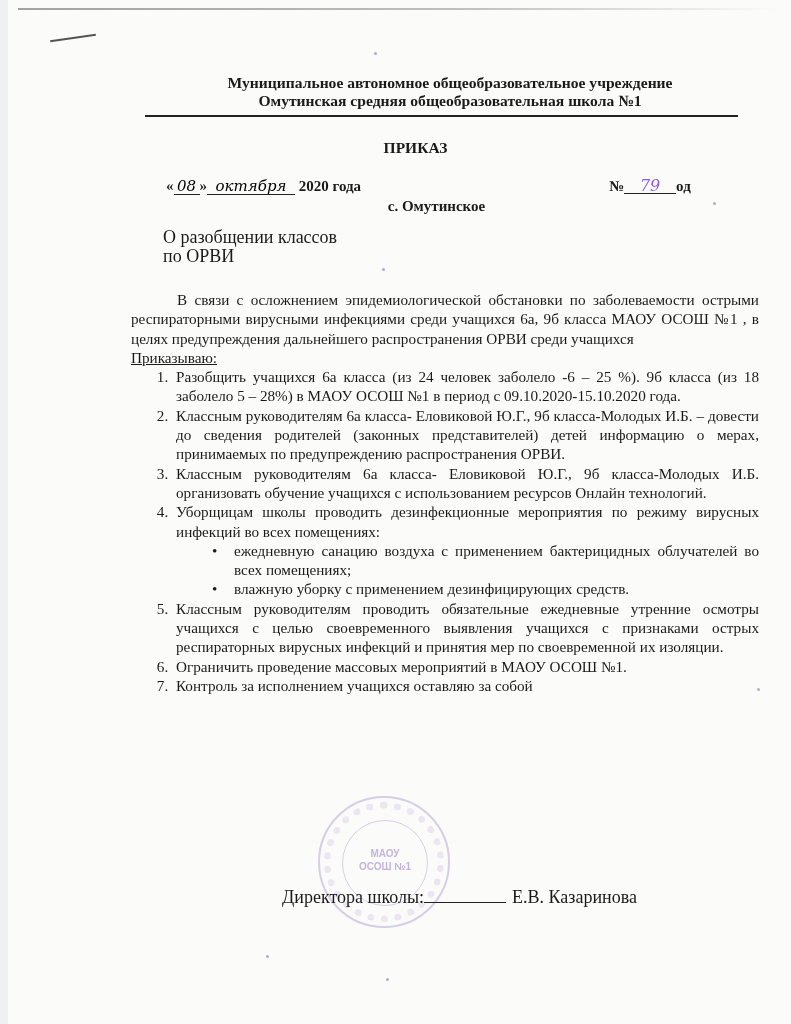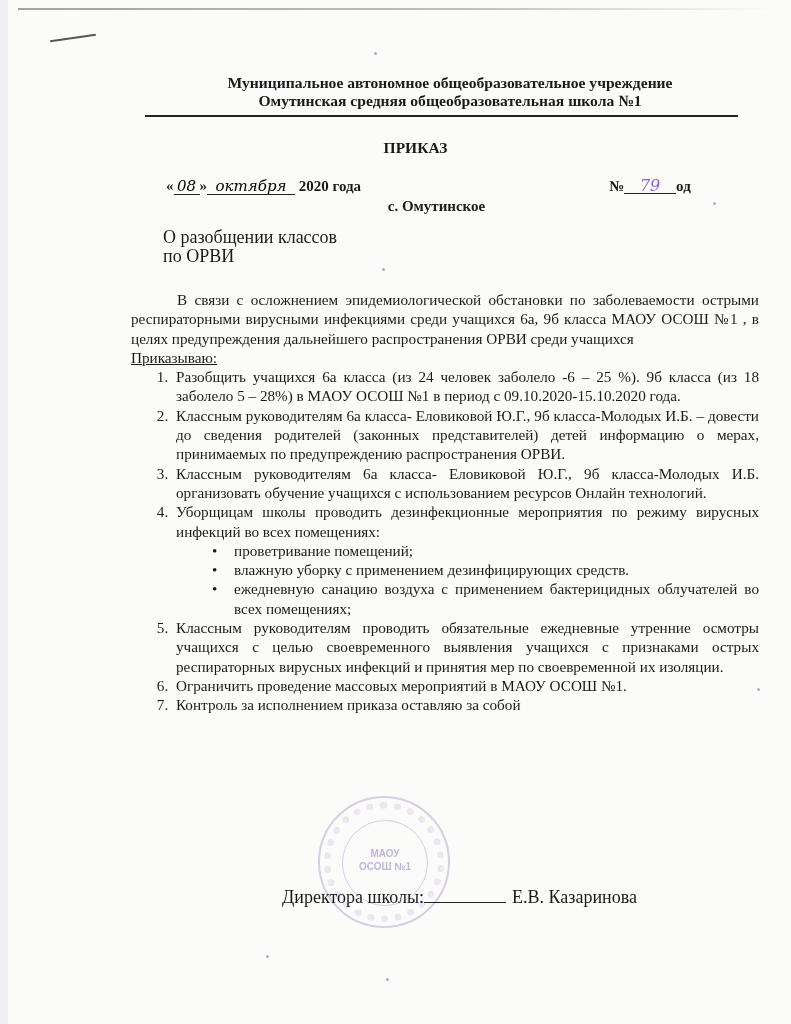--- a/index.html
+++ b/index.html
@@ -85,28 +85,27 @@
 
 <div class="body">
   <p class="preamble">В связи с осложнением эпидемиологической обстановки по заболеваемости острыми респираторными вирусными инфекциями среди учащихся  6а, 9б класса МАОУ ОСОШ №1  , в целях предупреждения дальнейшего распространения ОРВИ среди учащихся</p>
   <p class="order-word">Приказываю:</p>
   <ol class="items">
     <li><span>Разобщить учащихся 6а класса (из 24 человек заболело -6 – 25 %). 9б класса (из 18 заболело 5 – 28%) в МАОУ ОСОШ №1  в период с 09.10.2020-15.10.2020 года.</span></li>
     <li><span>Классным руководителям    6а класса- Еловиковой Ю.Г., 9б класса-Молодых И.Б. – довести до сведения родителей (законных представителей) детей информацию о мерах, принимаемых  по предупреждению распространения ОРВИ.</span></li>
     <li><span>Классным руководителям    6а класса- Еловиковой Ю.Г., 9б класса-Молодых И.Б.  организовать обучение учащихся с использованием ресурсов Онлайн технологий.</span></li>
     <li><span>Уборщицам школы  проводить дезинфекционные мероприятия по режиму вирусных инфекций во всех помещениях:</span>
       <ul class="subitems">
-        <li>проветривание помещений;</li>
+        <li>ежедневную санацию воздуха с применением бактерицидных облучателей во всех помещениях;</li>
         <li>влажную уборку с применением дезинфицирующих средств.</li>
-        <li>ежедневную санацию воздуха с применением бактерицидных облучателей во всех помещениях;</li>
       </ul>
     </li>
     <li><span>Классным руководителям проводить обязательные ежедневные утренние осмотры учащихся  с целью своевременного выявления учащихся  с признаками острых респираторных вирусных инфекций и принятия мер по своевременной их изоляции.</span></li>
     <li><span>Ограничить проведение массовых мероприятий в МАОУ ОСОШ №1.</span></li>
-    <li><span>Контроль за исполнением приказа оставляю за собой</span></li>
+    <li><span>Контроль за исполнением учащихся оставляю за собой</span></li>
   </ol>
 </div>
 
 <div class="stamp">
   <div class="stamp-ring"></div>
   <div class="stamp-inner">
     <div class="stamp-text">
       <div>МАОУ</div>
       <div>ОСОШ №1</div>
     </div>

